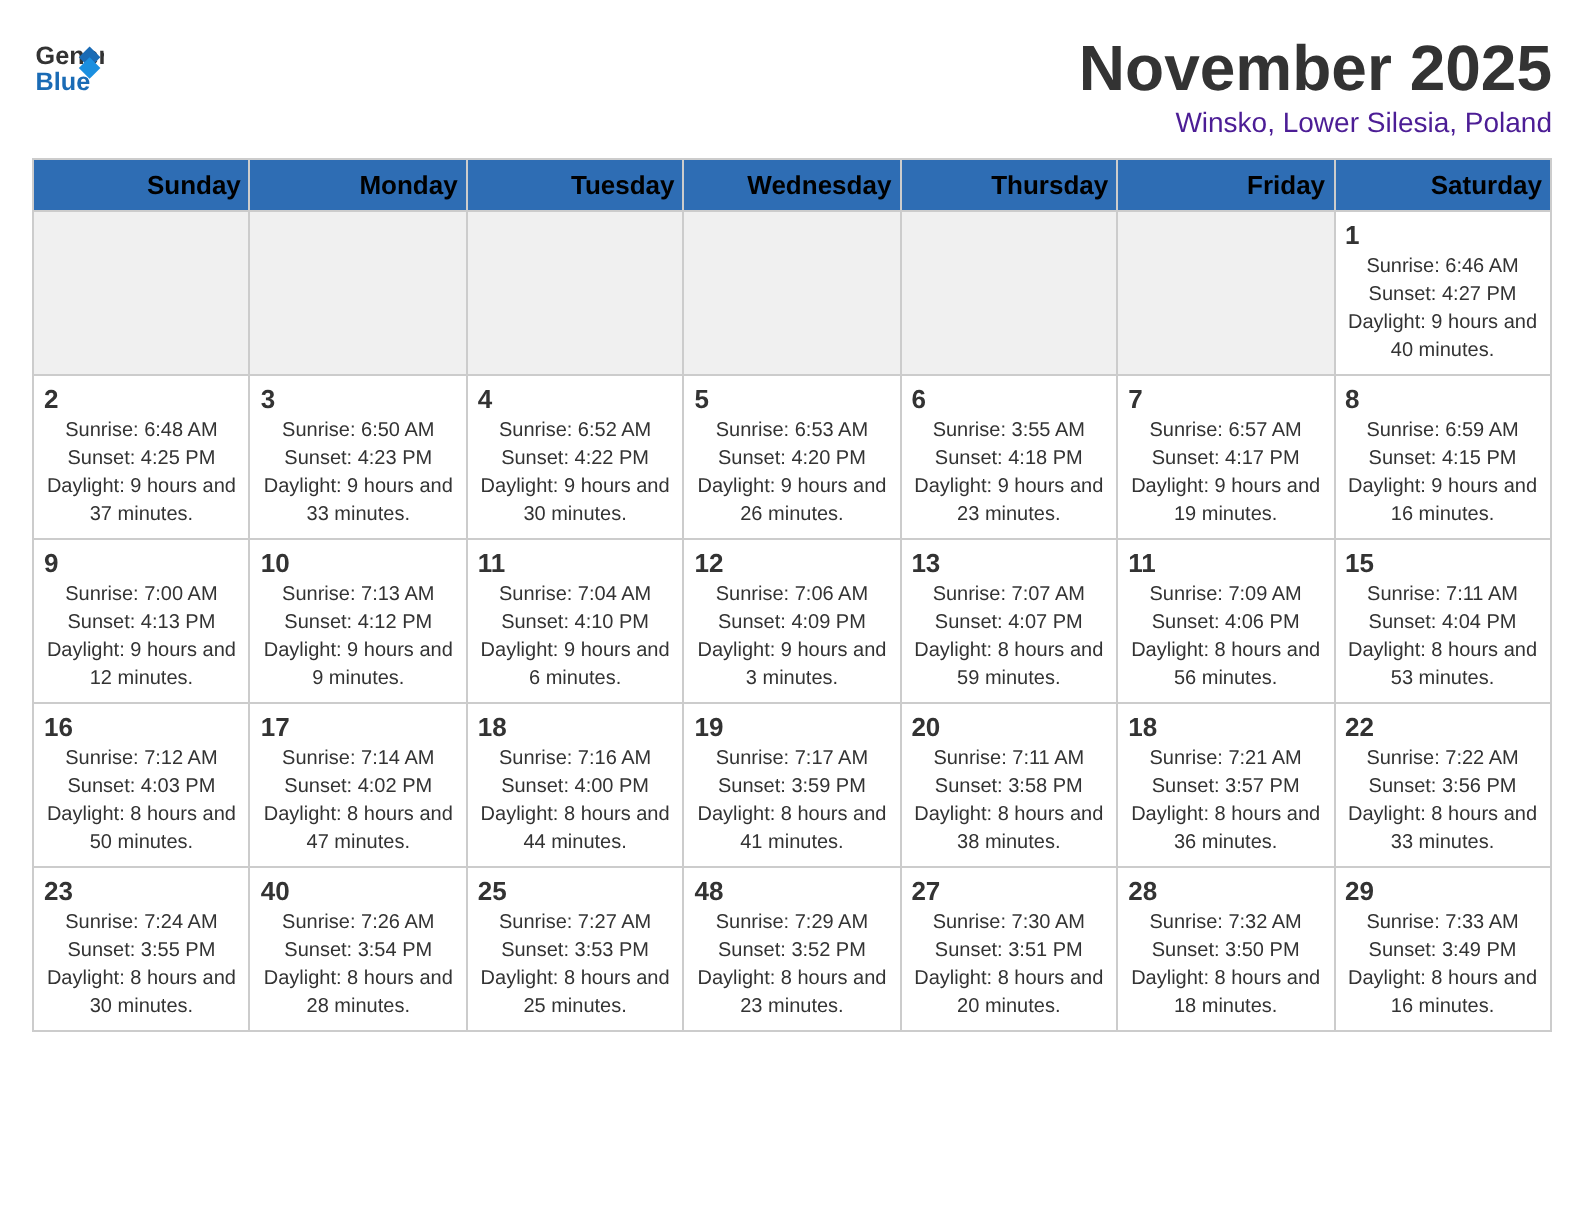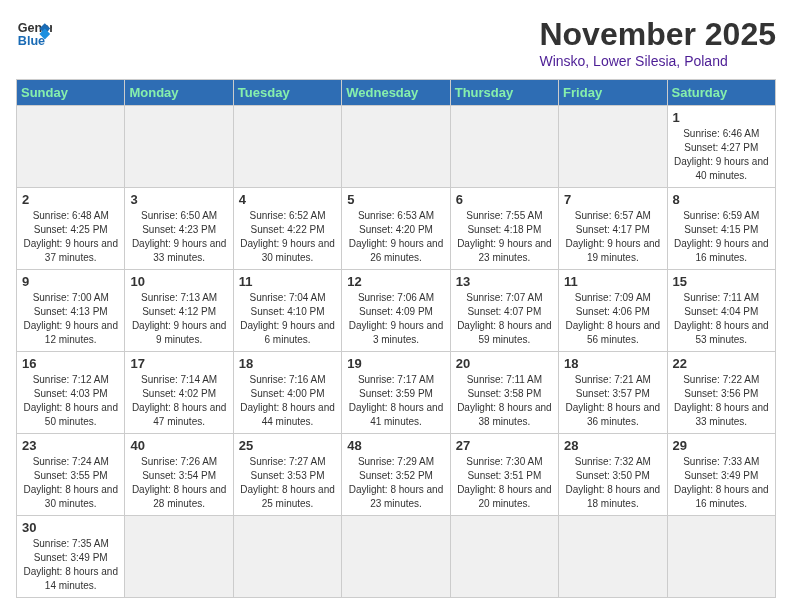--- a/index.html
+++ b/index.html
@@ -19,39 +19,40 @@
     .logo {
       display: flex;
       align-items: center;
       gap: 4px;
     }
     .logo-icon {
       width: 36px;
       height: 36px;
     }
     .title-area {
+      text-align: right;
     }
     .month-title {
       font-size: 32px;
       font-weight: bold;
       color: #333;
     }
     .location-title {
       font-size: 14px;
       color: #4c1d95;
     }
     table {
       width: 100%;
       border-collapse: collapse;
       font-size: 11px;
     }
     thead tr th {
       background-color: #2e6db4;
-      color: #86efac;
-      text-align: left;
+      color: #000000;
+      text-align: right;
       padding: 5px 4px;
       font-size: 13px;
       font-weight: bold;
       border: 1px solid #ccc;
     }
     tbody tr td {
       border: 1px solid #ccc;
       vertical-align: top;
       padding: 4px 5px;
       width: calc(100% / 7);
@@ -146,21 +147,21 @@
         </td>
         <td>
           <span class="day-number">5</span>
           <div class="day-info">Sunrise: 6:53 AM
 Sunset: 4:20 PM
 Daylight: 9 hours
 and 26 minutes.</div>
         </td>
         <td>
           <span class="day-number">6</span>
-          <div class="day-info">Sunrise: 7:55 AM
+          <div class="day-info">Sunrise: 3:55 AM
 Sunset: 4:18 PM
 Daylight: 9 hours
 and 23 minutes.</div>
         </td>
         <td>
           <span class="day-number">7</span>
           <div class="day-info">Sunrise: 6:57 AM
 Sunset: 4:17 PM
 Daylight: 9 hours
 and 19 minutes.</div>
@@ -318,30 +319,15 @@
 Daylight: 8 hours
 and 18 minutes.</div>
         </td>
         <td>
           <span class="day-number">29</span>
           <div class="day-info">Sunrise: 7:33 AM
 Sunset: 3:49 PM
 Daylight: 8 hours
 and 16 minutes.</div>
         </td>
-      </tr>
-      <tr>
-        <td>
-          <span class="day-number">30</span>
-          <div class="day-info">Sunrise: 7:35 AM
-Sunset: 3:49 PM
-Daylight: 8 hours
-and 14 minutes.</div>
-        </td>
-        <td class="empty"></td>
-        <td class="empty"></td>
-        <td class="empty"></td>
-        <td class="empty"></td>
-        <td class="empty"></td>
-        <td class="empty"></td>
       </tr>
     </tbody>
 </table>
 
 </body></html>

